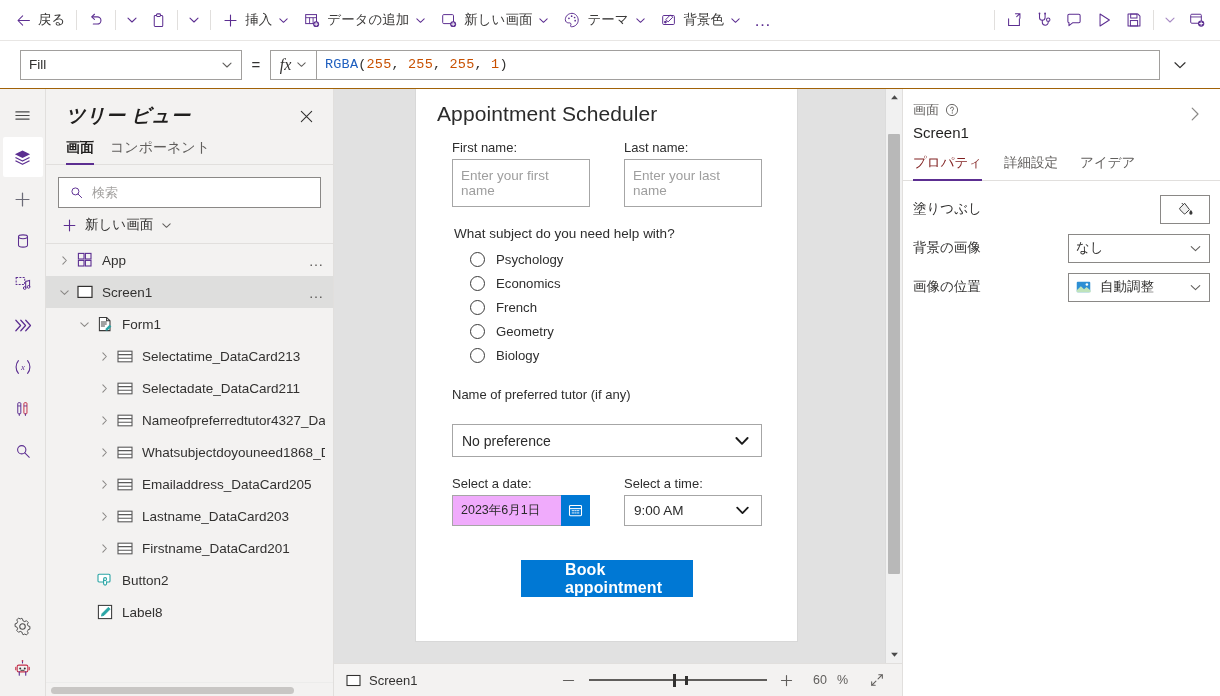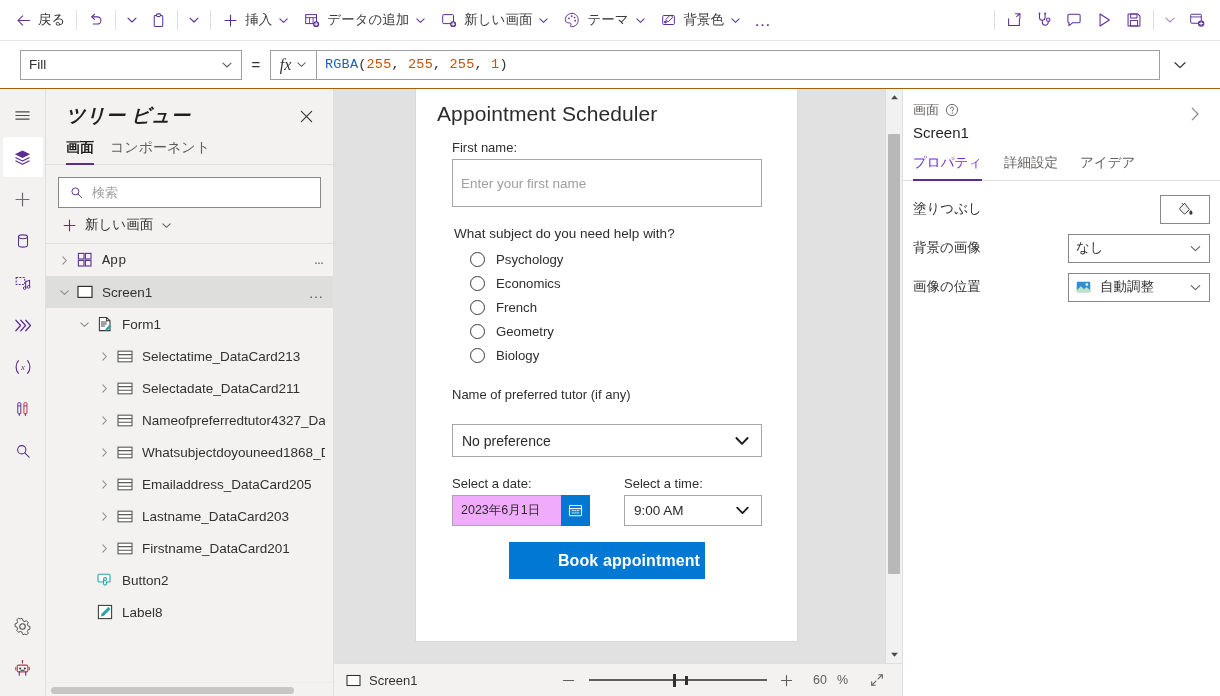--- a/index.html
+++ b/index.html
@@ -177,38 +177,38 @@
   .datebox { display: flex; height: 31px; }
   .datebox .dtext {
     flex: 1 1 auto; border: 1px solid #a6a6a6; border-right: none; background: #f0abfc;
     display: flex; align-items: center; padding: 0 8px; font-size: 12.5px; color: #2b2b2b;
   }
   .datebox .dbtn {
     width: 29px; background: #0078d4; display: flex; align-items: center; justify-content: center;
     flex: none;
   }
   .bookbtn {
-    margin: 16px auto 0; width: 196px; height: 37px; background: #0078d4; color: #fff;
+    margin: 34px auto 0; width: 172px; height: 37px; background: #0078d4; color: #fff;
     display: flex; align-items: center; justify-content: center;
     font-size: 16px; font-weight: 700; letter-spacing: .1px; padding-left: 44px;
   }
 
   
   .props {
     position: absolute; right: 0; top: 89px; width: 318px; bottom: 0;
     background: #ffffff; border-left: 1px solid #e1dfdd;
   }
   .props-head { padding: 12px 12px 0 10px; display: flex; align-items: flex-start; }
   .props-head-l { flex: 1 1 auto; }
   .props-kind { display: flex; align-items: center; gap: 6px; font-size: 13px; color: #605e5c; }
   .props-name { font-size: 15px; color: #201f1e; margin-top: 5px; }
   .props-expand { width: 26px; height: 26px; display: flex; align-items: center; justify-content: center; }
   .props-tabs { display: flex; gap: 22px; padding: 13px 12px 0 10px; border-bottom: 1px solid #e1dfdd; }
   .ptab { font-size: 13.5px; color: #605e5c; padding-bottom: 8px; position: relative; }
-  .ptab.active { color: #6d28d9; }
+  .ptab.active { color: #7f1d1d; }
   .ptab.active::after {
     content: ""; position: absolute; left: 0; right: 0; bottom: -1px; height: 2.5px; background: #5c2e91;
   }
   .prow { display: flex; align-items: center; padding: 0 10px; height: 32px; margin-top: 7px; }
   .prow .pl { width: 155px; font-size: 13.5px; color: #323130; flex: none; }
   .fill-swatch {
     width: 50px; height: 29px; border: 1px solid #8a8886; background: #fff;
     display: flex; align-items: center; justify-content: center; margin-left: auto;
   }
   .pdd {
@@ -605,21 +605,21 @@
       </span>
       <span>新しい画面</span>
       <span>
         <svg class="ic" width="11" height="11" viewBox="0 0 12 12">
             <path d="M2 4.2 6 8 10 4.2" stroke="#605e5c" stroke-width="1.1" fill="none" stroke-linecap="round" stroke-linejoin="round"></path>
           </svg>
       </span>
     </div>
     <div class="tree-body" id="tree-list">
 
-      <div class="trow" style="padding-left: 8px; font-family: Liberation Mono, monospace;">
+      <div class="trow" style="padding-left: 8px;">
           <span class="tw">
             <svg width="11" height="11" viewBox="0 0 12 12">
               <path d="M4.2 2 8 6 4.2 10" stroke="#8a8886" stroke-width="1.15" fill="none" stroke-linecap="round" stroke-linejoin="round"></path>
             </svg>
           </span>
           <span class="ticon">
             <svg width="16" height="16" viewBox="0 0 16 16">
               <rect x="1.4" y="1.4" width="5.6" height="5.6" stroke="#5c2e91" stroke-width="1.1" fill="none"></rect>
               <rect x="8.4" y="1.4" width="5.6" height="5.6" stroke="#5c2e91" stroke-width="1.1" fill="none"></rect>
               <rect x="1.4" y="8.4" width="5.6" height="5.6" stroke="#5c2e91" stroke-width="1.1" fill="none"></rect>
@@ -786,20 +786,26 @@
 
   <div class="canvas">
     <div class="screenform">
       <div class="ftitle">Appointment Scheduler</div>
       <div class="fbody">
         <div class="frow2" style="margin-top:14px">
           <div>
             <div class="flabel">First name:</div>
             <div class="fin">
               <span>Enter your first name</span>
+            </div>
+          </div>
+          <div>
+            <div class="flabel">Last name:</div>
+            <div class="fin">
+              <span>Enter your last name</span>
             </div>
           </div>
         </div>
         <div class="fq">What subject do you need help with?</div>
         <div class="radio-list" id="radio-list">
             <div class="radio-item">
               <span class="radio-dot"></span>
               <span class="radio-txt">Psychology</span>
             </div>
             <div class="radio-item">

